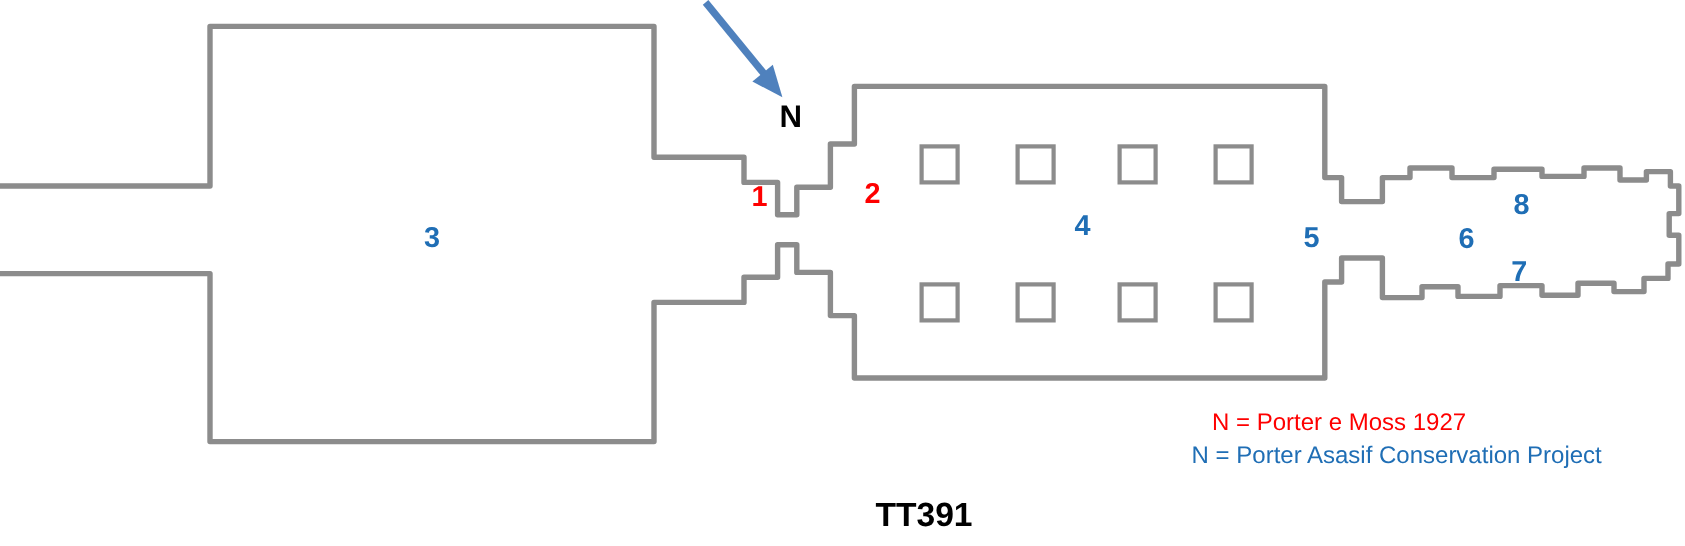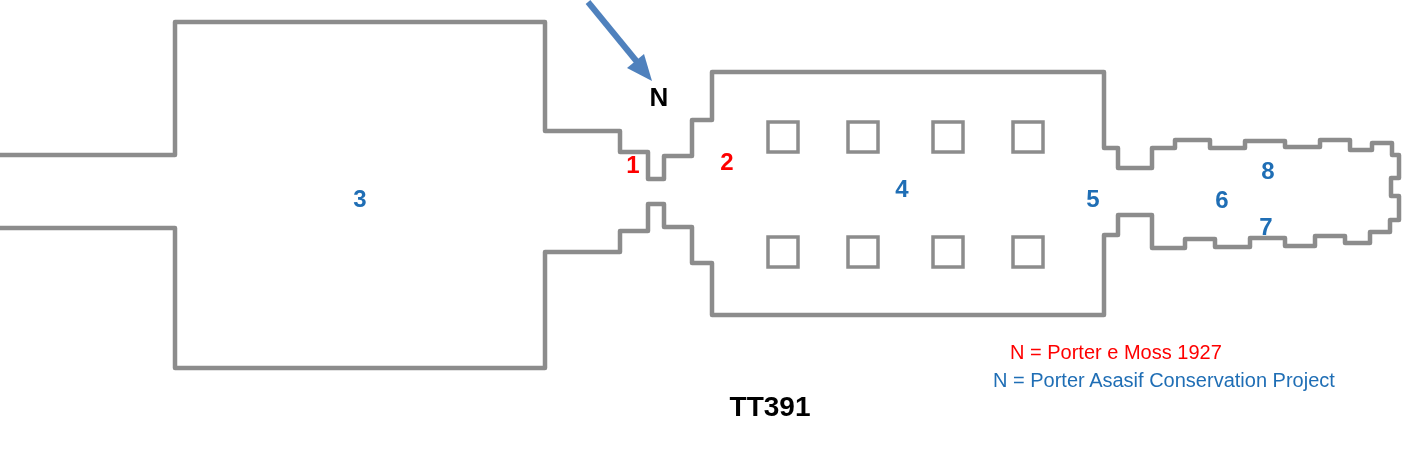--- a/index.html
+++ b/index.html
@@ -77,15 +77,15 @@
   <div class="label blue" style="left:360px;top:199px;">3</div>
   <div class="label blue" style="left:902px;top:189px;">4</div>
   <div class="label blue" style="left:1093px;top:199px;">5</div>
   <div class="label blue" style="left:1222px;top:200px;">6</div>
   <div class="label blue" style="left:1266px;top:227px;">7</div>
   <div class="label blue" style="left:1268px;top:171px;">8</div>
 
   <div class="legend-line red" style="left:993px;top:340px;margin-left:17px;">N = Porter e Moss 1927</div>
   <div class="legend-line blue" style="left:993px;top:368px;">N = Porter Asasif Conservation Project</div>
 
-  <div class="plan-title" style="left:770px;top:407px;text-align:right;">TT391</div>
+  <div class="plan-title" style="left:770px;top:429px;text-align:right;">TT391</div>
 
 </div>
 
 </body></html>

